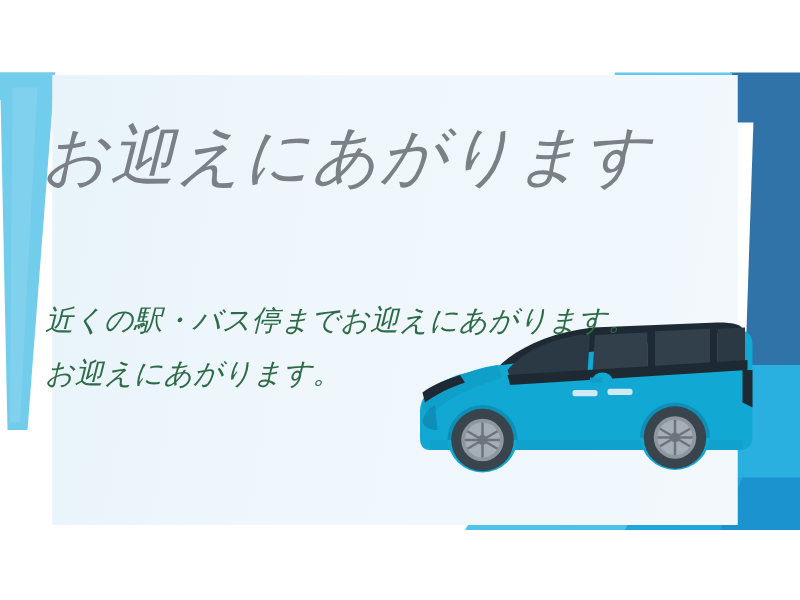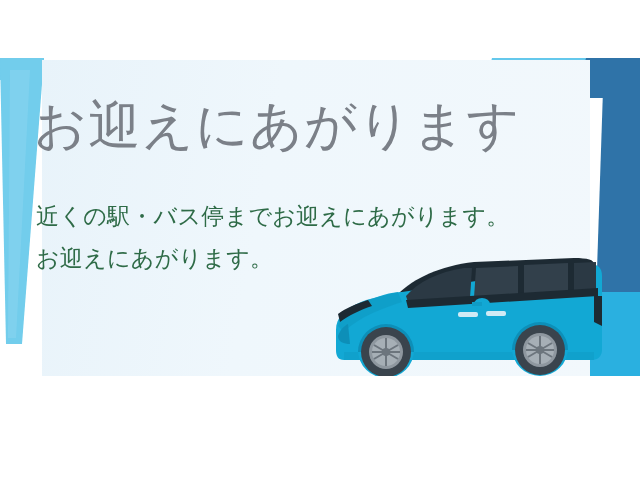--- a/index.html
+++ b/index.html
@@ -7,23 +7,24 @@
     margin: 0;
     padding: 0;
     background: #ffffff;
   }
   body {
     font-family: "Liberation Sans", sans-serif;
   }
   #banner {
     position: relative;
     width: 640px;
-    height: 376px;
+    height: 480px;
     overflow: hidden;
     background: #ffffff;
+    font-style: italic;
   }
   #deco-layer {
     position: absolute;
     left: 0; top: 0;
     width: 640px;
     height: 480px;
   }
 
   
   #panel {
@@ -56,20 +57,21 @@
   }
   .body-line {
     position: absolute;
     left: 36px;
     font-size: 23px;
     line-height: 1.0;
     letter-spacing: 0.3px;
     color: #2e6b47;
     white-space: nowrap;
     font-weight: 400;
+    margin-top: 40px;
   }
   #body-line-1 { top: 205px; }
   #body-line-2 { top: 247px; }
 
   
   #vehicle {
     position: absolute;
     left: 322px;
     top: 252px;
     width: 286px;

